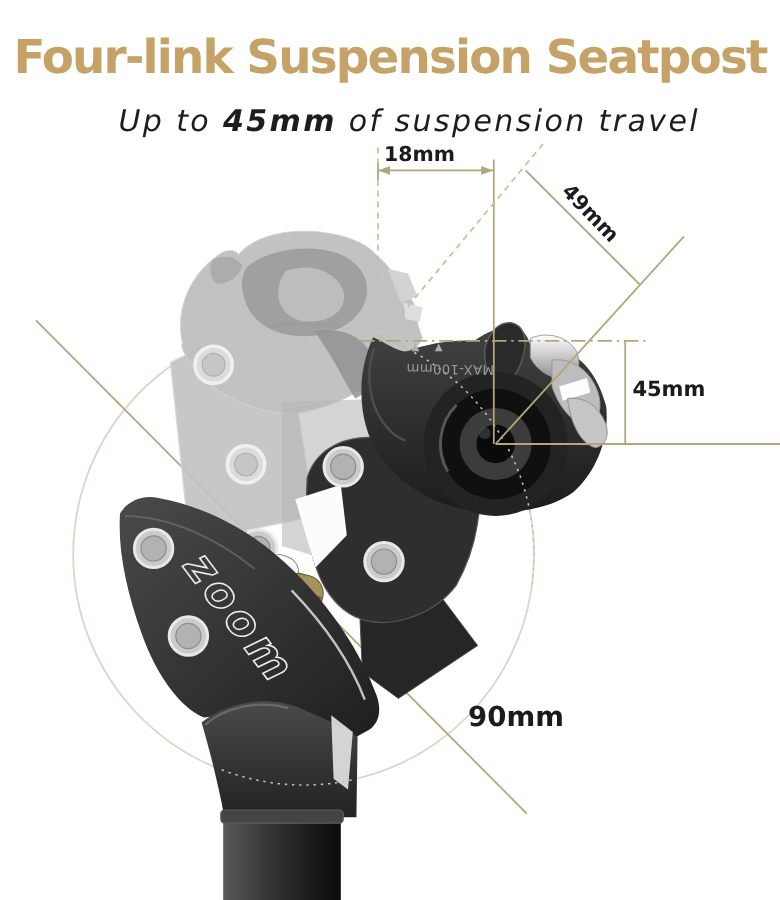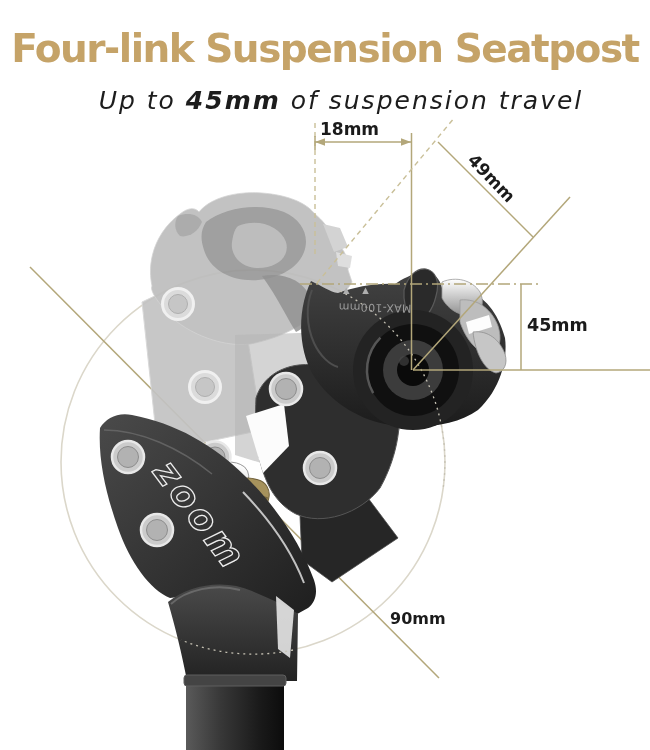--- a/index.html
+++ b/index.html
@@ -14,21 +14,21 @@
     font-weight:700;font-size:39px;line-height:1.1;letter-spacing:-1.5px;
     color:var(--c-title);white-space:nowrap;}
   .subtitle{position:absolute;top:86px;left:0;width:650px;text-align:center;
     font-style:italic;font-size:25px;letter-spacing:2px;color:#1d1d1d;font-weight:400;
     white-space:nowrap;margin-left:16px;}
   .subtitle .hl{font-weight:800;}
   .dim-label{position:absolute;font-weight:700;color:var(--c-text);white-space:nowrap;}
   #lbl18{left:320px;top:119px;font-size:17px;}
   #lbl49{left:462px;top:168px;font-size:17px;transform:rotate(46deg);}
   #lbl45{left:527px;top:315px;font-size:17.5px;}
-  #lbl90{left:390px;top:609px;font-size:16px;}
+  #lbl90{left:390px;top:585px;font-size:23px;}
   #max-label{position:absolute;left:337px;top:301px;width:76px;text-align:center;
     font-size:11px;color:#9b9b9b;letter-spacing:.3px;transform:rotate(181deg);}
   #insert-marks{position:absolute;left:343px;top:285px;font-size:8.5px;color:#aeaeae;
     letter-spacing:5px;}
   .ann{stroke:var(--c-line);stroke-width:1.5;fill:none;}
   .ann-light{stroke:var(--c-line_light);stroke-width:1.4;fill:none;}
   .ann-fill{fill:var(--c-line);}
   .faint{stroke:var(--c-circle);stroke-width:1.6;fill:none;}
   .dots{stroke:#c6c2b4;stroke-width:1.3;fill:none;}
   .logo-text{font-family:"DejaVu Sans",sans-serif;font-size:37px;font-weight:bold;

